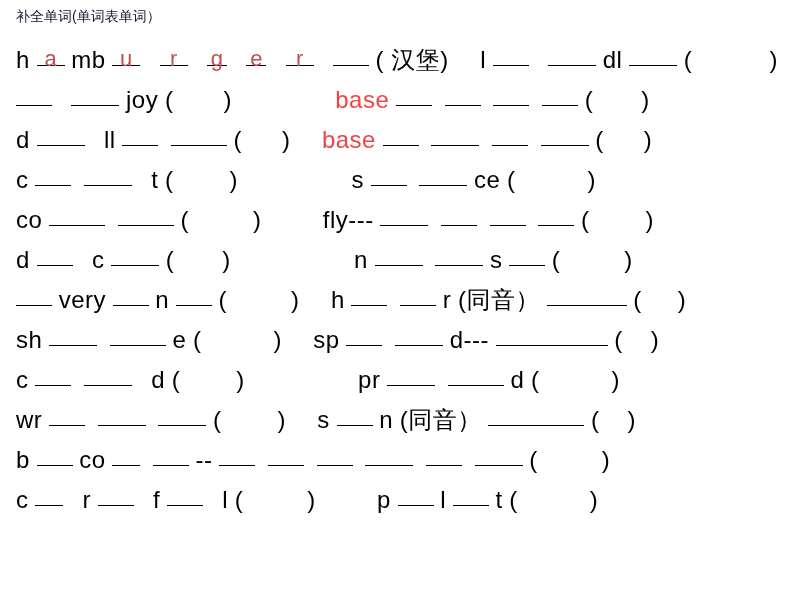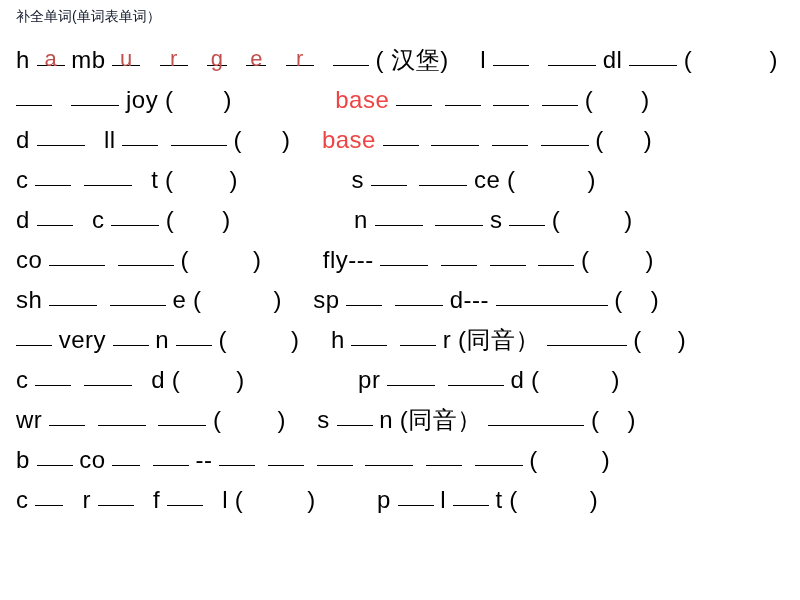--- a/index.html
+++ b/index.html
@@ -119,82 +119,82 @@
     <span class="seg">(</span><span class="sp" style="width:56px"></span><span class="seg">)</span>
     <span class="sp" style="width:100px"></span>
     <span class="seg">s</span>
     <span class="blank w36"></span><span class="sp sp-s"></span>
     <span class="blank w48"></span>
     <span class="seg">ce</span>
     <span class="seg">(</span><span class="sp" style="width:72px"></span><span class="seg">)</span>
   </div>
 
   <div class="line">
+    <span class="seg">co</span>
+    <span class="blank w56"></span><span class="sp sp-s"></span>
+    <span class="blank w56"></span>
+    <span class="seg">(</span><span class="sp" style="width:64px"></span><span class="seg">)</span>
+    <span class="sp sp-l"></span>
+    <span class="seg">fly---</span>
+    <span class="blank w48"></span><span class="sp sp-s"></span>
+    <span class="blank w36"></span><span class="sp sp-s"></span>
+    <span class="blank w36"></span><span class="sp sp-s"></span>
+    <span class="blank w36"></span>
+    <span class="seg">(</span><span class="sp" style="width:56px"></span><span class="seg">)</span>
+  </div>
+
+  <div class="line">
     <span class="seg">d</span>
     <span class="blank w36"></span>
     <span class="sp sp-s"></span>
     <span class="seg">c</span>
     <span class="blank w48"></span>
     <span class="seg">(</span><span class="sp" style="width:48px"></span><span class="seg">)</span>
     <span class="sp" style="width:110px"></span>
     <span class="seg">n</span>
     <span class="blank w48"></span><span class="sp sp-s"></span>
     <span class="blank w48"></span>
     <span class="seg">s</span>
     <span class="blank w36"></span>
     <span class="seg">(</span><span class="sp" style="width:64px"></span><span class="seg">)</span>
-  </div>
-
-  <div class="line">
-    <span class="seg">co</span>
-    <span class="blank w56"></span><span class="sp sp-s"></span>
-    <span class="blank w56"></span>
-    <span class="seg">(</span><span class="sp" style="width:64px"></span><span class="seg">)</span>
-    <span class="sp sp-l"></span>
-    <span class="seg">fly---</span>
-    <span class="blank w48"></span><span class="sp sp-s"></span>
-    <span class="blank w36"></span><span class="sp sp-s"></span>
-    <span class="blank w36"></span><span class="sp sp-s"></span>
-    <span class="blank w36"></span>
-    <span class="seg">(</span><span class="sp" style="width:56px"></span><span class="seg">)</span>
-  </div>
-
-  <div class="line">
-    <span class="seg">sh</span>
-    <span class="blank w48"></span><span class="sp sp-s"></span>
-    <span class="blank w56"></span>
-    <span class="seg">e</span>
-    <span class="seg">(</span><span class="sp" style="width:72px"></span><span class="seg">)</span>
-    <span class="sp sp-m"></span>
-    <span class="seg">sp</span>
-    <span class="blank w36"></span><span class="sp sp-s"></span>
-    <span class="blank w48"></span>
-    <span class="seg">d---</span>
-    <span class="blank w112"></span>
-    <span class="seg">(</span><span class="sp" style="width:28px"></span><span class="seg">)</span>
   </div>
 
   <div class="line">
     <span class="blank w36"></span>
     <span class="seg">very</span>
     <span class="blank w36"></span>
     <span class="seg">n</span>
     <span class="blank w36"></span>
     <span class="seg">(</span><span class="sp" style="width:64px"></span><span class="seg">)</span>
     <span class="sp sp-m"></span>
     <span class="seg">h</span>
     <span class="blank w36"></span><span class="sp sp-s"></span>
     <span class="blank w36"></span>
     <span class="seg">r</span>
     <span class="seg">(<span>同音</span>）</span>
     <span class="blank w80"></span>
     <span class="seg">(</span><span class="sp" style="width:36px"></span><span class="seg">)</span>
   </div>
 
   <div class="line">
+    <span class="seg">sh</span>
+    <span class="blank w48"></span><span class="sp sp-s"></span>
+    <span class="blank w56"></span>
+    <span class="seg">e</span>
+    <span class="seg">(</span><span class="sp" style="width:72px"></span><span class="seg">)</span>
+    <span class="sp sp-m"></span>
+    <span class="seg">sp</span>
+    <span class="blank w36"></span><span class="sp sp-s"></span>
+    <span class="blank w48"></span>
+    <span class="seg">d---</span>
+    <span class="blank w112"></span>
+    <span class="seg">(</span><span class="sp" style="width:28px"></span><span class="seg">)</span>
+  </div>
+
+  <div class="line">
     <span class="seg">c</span>
     <span class="blank w36"></span><span class="sp sp-s"></span>
     <span class="blank w48"></span>
     <span class="sp sp-s"></span>
     <span class="seg">d</span>
     <span class="seg">(</span><span class="sp" style="width:56px"></span><span class="seg">)</span>
     <span class="sp" style="width:100px"></span>
     <span class="seg">pr</span>
     <span class="blank w48"></span><span class="sp sp-s"></span>
     <span class="blank w56"></span>

